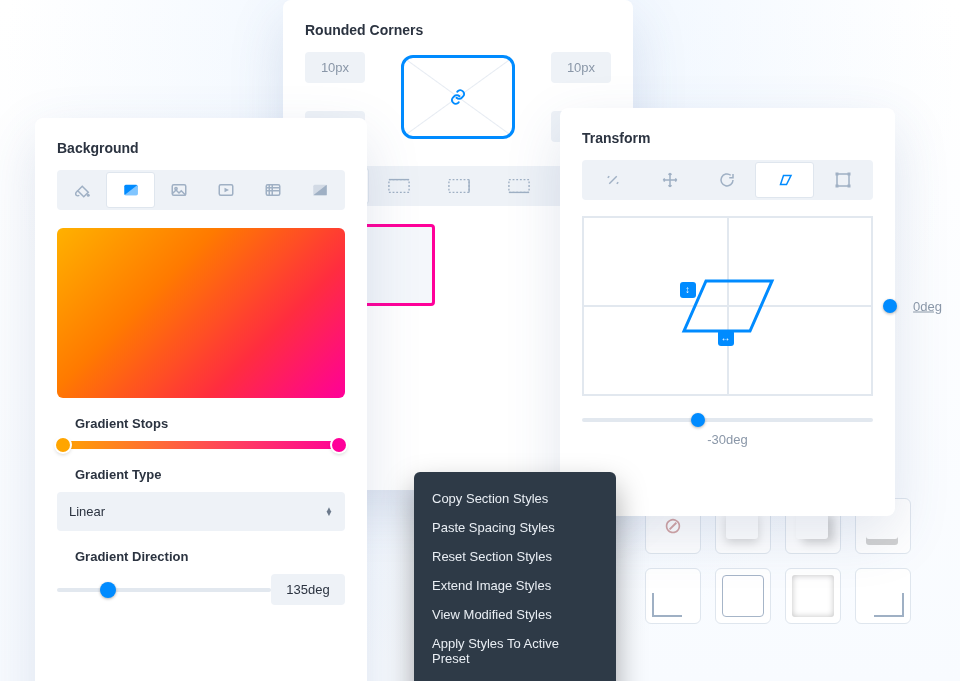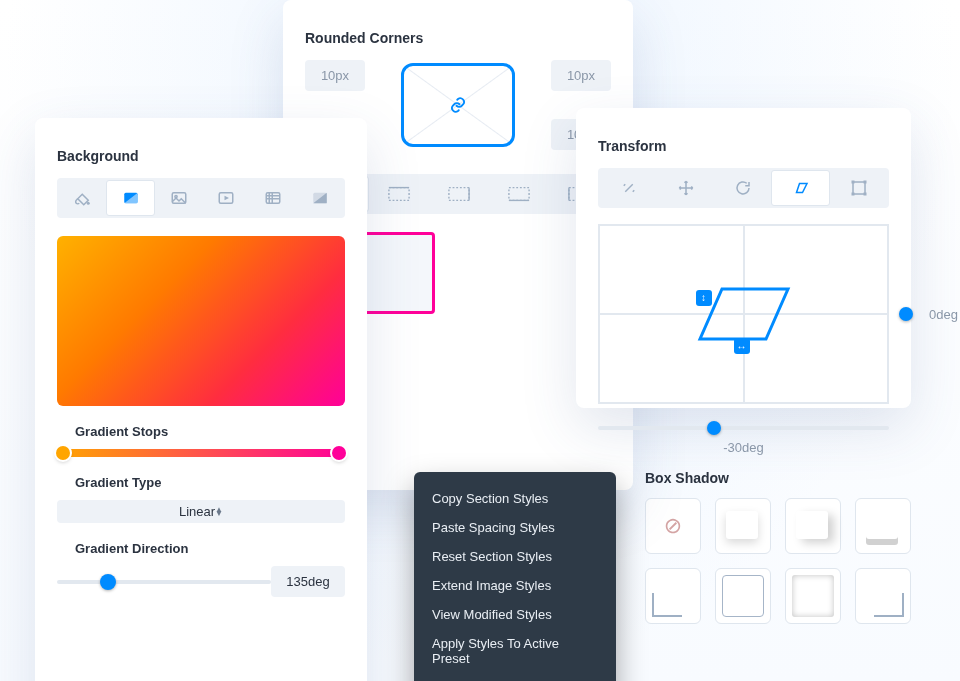--- a/index.html
+++ b/index.html
@@ -30,21 +30,21 @@
     position: relative;
   }
   .panel {
     position: absolute;
     background: var(--panel-bg);
     border-radius: 8px;
     box-shadow: var(--panel-shadow);
     padding: 22px;
   }
   .panel h3 {
-    margin: 8px 0 14px;
+    margin: 0 0 14px;
     font-size: 14px;
     font-weight: 600;
     color: var(--text);
   }
   .label {
     font-size: 13px;
     font-weight: 600;
     color: var(--text);
     margin: 18px 18px 10px;
   }
@@ -90,22 +90,22 @@
     border-radius: 4px;
     margin: 6px 0 6px;
   }
   .stops-track .stop {
     position: absolute; top: 50%; transform: translate(-50%, -50%);
     width: 14px; height: 14px; border-radius: 50%;
     box-shadow: 0 0 0 2px #fff, 0 2px 4px rgba(0,0,0,.25);
     cursor: grab;
   }
   .select {
-    display: flex; align-items: center; justify-content: center;
-    background: var(--input-bg); border-radius: 4px; padding: 4px 12px;
+    display: flex; align-items: center; justify-content: space-between;
+    background: var(--input-bg); border-radius: 4px; padding: 12px 12px;
     font-size: 13px; color: var(--text); cursor: pointer;
   }
   .select .chev { display: flex; flex-direction: column; line-height: 4px; font-size: 8px; color: #6c7a8c; }
   .slider-row { display: flex; align-items: center; }
   .range { position: relative; flex: 1; height: 4px; background: var(--grid); border-radius: 2px; }
   .range .knob {
     position: absolute; top: 50%;
     width: 16px; height: 16px; border-radius: 50%;
     background: var(--accent-blue); box-shadow: 0 1px 3px rgba(0,0,0,.3);
     transform: translate(-50%, -50%); cursor: grab;
@@ -126,39 +126,39 @@
       linear-gradient(to top right, transparent calc(50% - 1px), #e6ebf2 50%, transparent calc(50% + 1px)),
       linear-gradient(to top left , transparent calc(50% - 1px), #e6ebf2 50%, transparent calc(50% + 1px));
     display: flex; align-items: center; justify-content: center;
   }
   .rc-preview .link-icon { color: var(--accent-blue); }
   .border-tabs { margin: 24px 0 18px; }
   .border-tabs .tab svg { width: 22px; height: 16px; }
   .magenta-box { width: 130px; height: 82px; border: 3px solid var(--accent-pink); border-radius: 4px; background: #f4f7fb; margin-top: 16px; }
 
   
-  #tx-panel { left: 576px; top: 108px; width: 335px; height: 300px; z-index: 30; }
+  #tx-panel { left: 560px; top: 108px; width: 335px; height: 408px; z-index: 30; }
   .tx-grid {
     position: relative; width: 100%; height: 180px;
     margin-top: 16px; border: 1px solid var(--grid);
     display: grid; grid-template-columns: 1fr 1fr; grid-template-rows: 1fr 1fr;
   }
   .tx-grid div.cell { border: 1px solid var(--grid); }
   .parallelogram { position: absolute; top: 50%; left: 50%; transform: translate(-50%,-50%); }
   .handle {
     position: absolute; width: 16px; height: 16px; border-radius: 3px;
     background: var(--accent-blue); color: #fff; font-size: 10px; line-height: 16px; text-align: center;
     cursor: grab;
   }
   .side-knob {
     position: absolute; right: -25px; top: 50%; transform: translate(0,-50%);
     width: 14px; height: 14px; border-radius: 50%; background: var(--accent-blue);
     box-shadow: 0 1px 3px rgba(0,0,0,.3); cursor: grab;
   }
-  .side-label { position: absolute; right: -70px; top: 50%; transform: translateY(-50%); font-size: 13px; color: var(--muted); }
+  .side-label { position: absolute; right: -70px; top: 50%; transform: translateY(-50%); font-size: 13px; color: var(--muted); text-decoration: underline; }
   .tx-slider { margin-top: 22px; position: relative; height: 4px; background: var(--grid); border-radius: 2px; }
   .tx-slider .knob {
     position: absolute; top: 50%; left: 40%;
     width: 14px; height: 14px; border-radius: 50%; background: var(--accent-blue);
     box-shadow: 0 1px 3px rgba(0,0,0,.3); transform: translate(-50%,-50%); cursor: grab;
   }
   .tx-value { text-align: center; margin-top: 10px; font-size: 13px; color: var(--muted); }
 
   
   #bs-block { position: absolute; left: 645px; top: 470px; width: 290px; }

